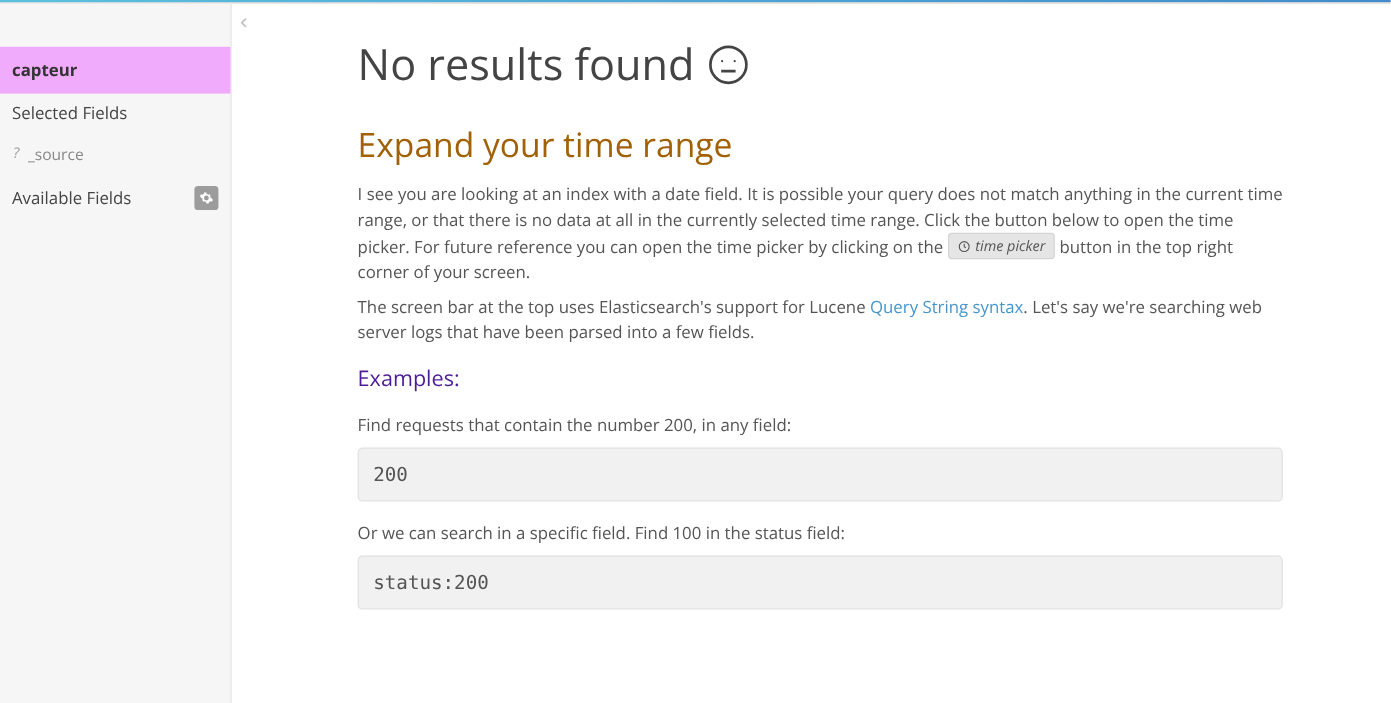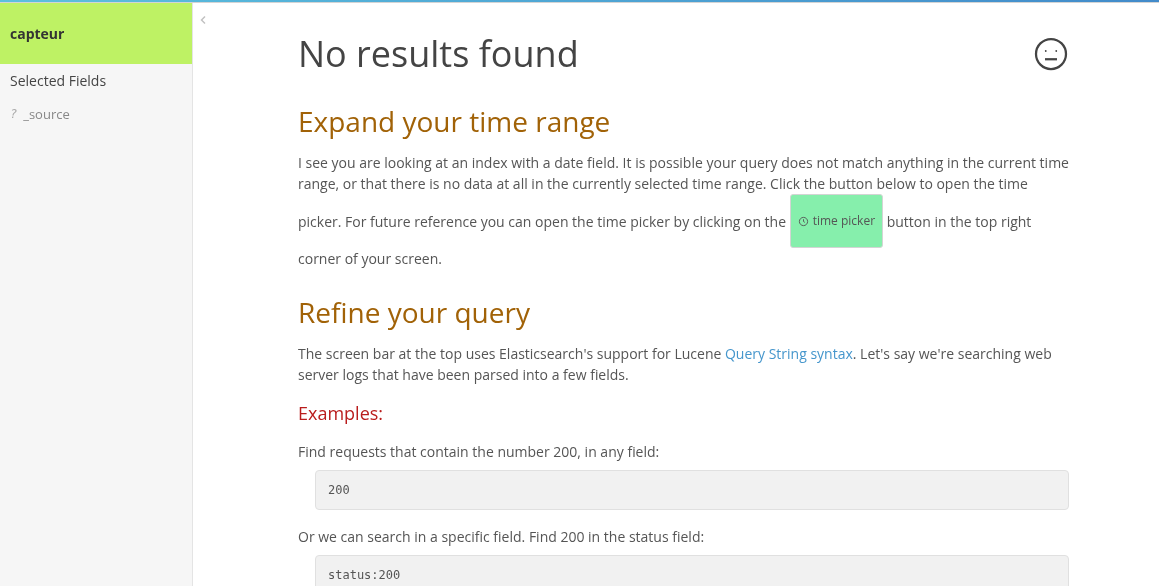--- a/index.html
+++ b/index.html
@@ -21,25 +21,26 @@
       display: flex;
       height: calc(100% - 3px);
     }
     .sidebar {
       width: 193px;
       background: #f6f6f6;
       border-right: 1px solid #e4e4e4;
       flex-shrink: 0;
     }
     .index-name {
-      background: #bef264;
+      background: #f0abfc;
       color: #333;
       font-weight: 700;
-      padding: 21px 10px;
+      padding: 10px 10px;
       font-size: 14px;
+      margin-top: 36px;
     }
     .section-heading {
       padding: 7px 10px;
       font-size: 14px;
       color: #444;
     }
     .field-row {
       padding: 8px 10px;
       font-size: 13px;
       color: #888;
@@ -85,86 +86,94 @@
       overflow-y: auto;
     }
     h1 {
       font-size: 36px;
       font-weight: 400;
       color: #444;
       margin: 6px 0 18px 0;
       display: flex;
       align-items: center;
       gap: 10px;
-      justify-content: space-between;
     }
     h1 svg { stroke: #444; fill: none; }
     h2 {
       font-size: 28px;
       font-weight: 400;
       color: #a16207;
       margin: 24px 0 12px 0;
     }
     h3 {
       font-size: 18px;
       font-weight: 400;
-      color: #b91c1c;
+      color: #4c1d95;
       margin: 16px 0 10px 0;
     }
     p {
       line-height: 1.5;
       color: #555;
       margin-bottom: 8px;
     }
     a.link {
       color: #4596cc;
       text-decoration: none;
     }
     .btn-inline {
       display: inline-flex;
       align-items: center;
       gap: 4px;
-      background: #86efac;
+      background: #e5e5e5;
       border: 1px solid #d4d4d4;
       border-radius: 3px;
-      padding: 17px 7px;
+      padding: 1px 7px;
       font-size: 12px;
       color: #555;
       cursor: pointer;
       vertical-align: baseline;
+      font-style: italic;
     }
     .btn-inline svg { stroke: #555; fill: none; }
     pre {
       background: #f1f1f1;
       border: 1px solid #e0e0e0;
       border-radius: 4px;
       padding: 12px 12px;
       font-family: Menlo, Consolas, monospace;
-      font-size: 12px;
-      color: #555;
-      margin: 8px 0 16px 17px;
+      font-size: 16px;
+      color: #555;
+      margin: 8px 0 16px 0;
     }
     .ex-label {
       color: #555;
       margin: 16px 0 6px 0;
     }
   </style>
 </head>
 <body>
 
 <div class="topbar"></div>
 
 <div class="layout">
 
   <aside class="sidebar">
     <div class="index-name">capteur</div>
     <div class="section-heading">Selected Fields</div>
     <div class="field-row">
       <span class="field-type">?</span>
       <span>_source</span>
+    </div>
+    <div class="avail-row">
+      <span>Available Fields</span>
+      <span class="gear-btn">
+        <svg width="12" height="12" viewBox="0 0 24 24">
+            <path d="M12 8a4 4 0 1 0 0 8 4 4 0 0 0 0-8zm9 4a9 9 0 0 1-.1 1.3l2.1 1.6-2 3.5-2.5-1a7 7 0 0 1-2.2 1.3l-.4 2.6h-4l-.4-2.6a7 7 0 0 1-2.2-1.3l-2.5 1-2-3.5 2.1-1.6A9 9 0 0 1 3 12a9 9 0 0 1 .1-1.3L1 9.1l2-3.5 2.5 1a7 7 0 0 1 2.2-1.3L8.1 2.7h4l.4 2.6a7 7 0 0 1 2.2 1.3l2.5-1 2 3.5-2.1 1.6A9 9 0 0 1 21 12z"></path>
+          </svg>
+      </span>
     </div>
   </aside>
 
   <div class="collapser">
     <span class="collapser-wrap">
       <svg width="12" height="12" viewBox="0 0 24 24">
           <path d="M15 4l-8 8 8 8 2-2-6-6 6-6z"></path>
         </svg>
     </span>
   </div>
@@ -189,29 +198,28 @@
       <span class="btn-inline">
         <svg width="11" height="11" viewBox="0 0 24 24" stroke-width="2">
           <circle cx="12" cy="12" r="9"></circle>
           <path d="M12 7v5l3 2"></path>
         </svg>
         <span>time picker</span>
       </span>
       <span> button in the top right corner of your screen.</span>
     </p>
 
-    <h2>Refine your query</h2>
 
     <p>
       <span>The screen bar at the top uses Elasticsearch's support for Lucene </span><a class="link" href="#">Query String syntax</a><span>. Let's say we're searching web server logs that have been parsed into a few fields.</span>
     </p>
 
     <h3>Examples:</h3>
 
     <p class="ex-label">Find requests that contain the number 200, in any field:</p>
     <pre>200</pre>
 
-    <p class="ex-label">Or we can search in a specific field. Find 200 in the status field:</p>
+    <p class="ex-label">Or we can search in a specific field. Find 100 in the status field:</p>
     <pre>status:200</pre>
 
   </main>
 
 </div>
 
 </body></html>

